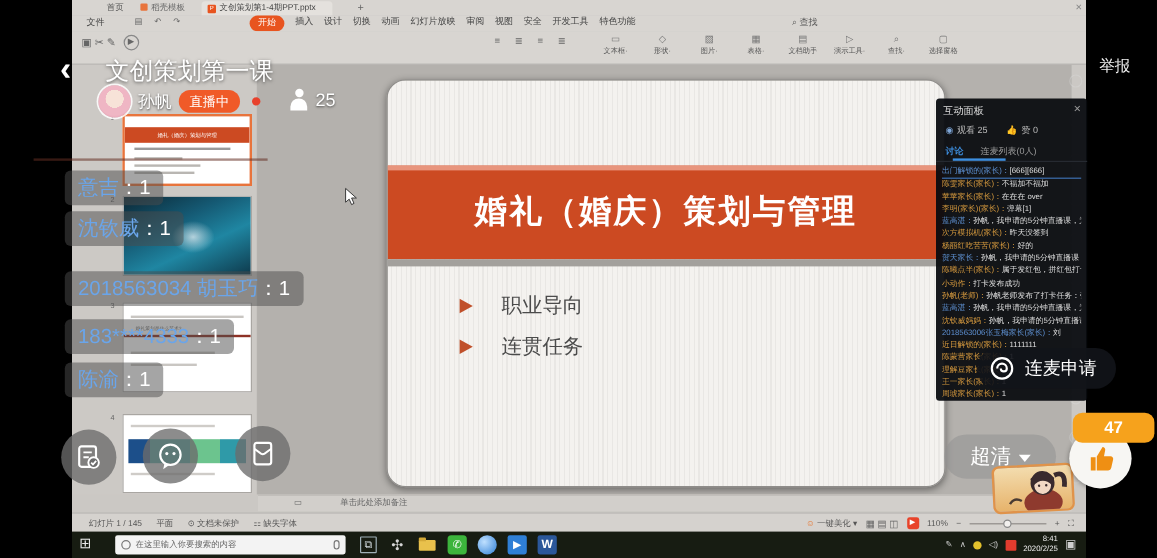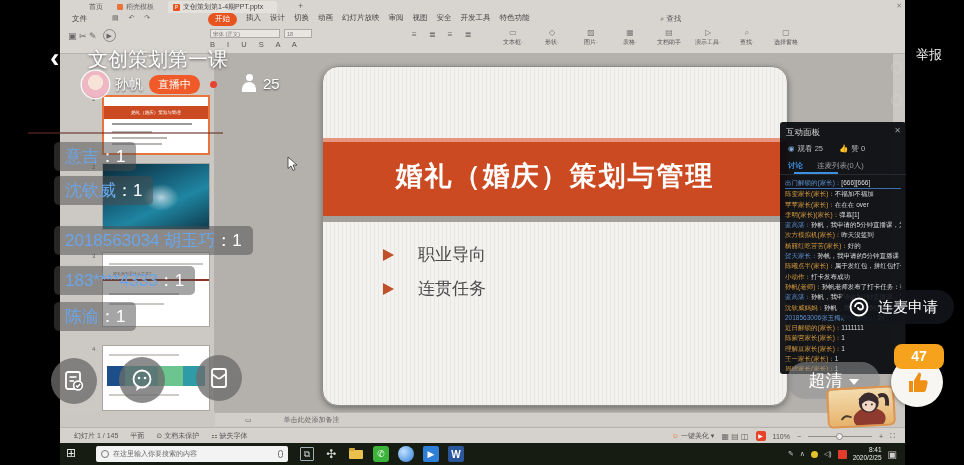--- a/index.html
+++ b/index.html
@@ -127,45 +127,45 @@
   .person::before { content:""; position:absolute; left:4.5px; top:0; width:7px; height:7px; background:#fff; border-radius:50%; }
   .person::after { content:""; position:absolute; left:1px; top:8px; width:14px; height:10px; background:#fff; border-radius:7px 7px 0 0; }
   .v-count { font-size:15px; color:#fff; text-shadow:0 1px 2px rgba(0,0,0,.6); }
 
   #danmaku .dm { position:absolute; left:54px; background:rgba(75,75,75,.5); border-radius:5px; padding:3px 11px; font-size:17px; white-space:nowrap; z-index:40; }
   .dm .nm { color:#6aa5ea; }
   .dm .ct { color:#fff; }
 
   .cbtn { position:absolute; width:46px; height:46px; border-radius:50%; background:rgba(108,108,108,.78); display:flex; align-items:center; justify-content:center; z-index:42; }
 
-  #panel { left:780px; top:82px; width:126px; height:252px; background:rgba(9,11,15,.94); border-radius:3px; color:#ccc; z-index:41;margin-top:40px; }
+  #panel { left:780px; top:82px; width:126px; height:252px; background:rgba(9,11,15,.94); border-radius:3px; color:#ccc; z-index:41; }
   .pn-head { position:relative; padding:5px 6px 2px; font-size:8.5px; color:#ddd; }
   .pn-close { position:absolute; right:5px; top:4px; font-size:8px; color:#999; }
   .pn-stats { display:flex; gap:16px; padding:3px 8px; font-size:7.5px; color:#bbb; align-items:center; }
   .st-ic { display:inline-block; margin-right:3px; }
   .pn-tabs { position:relative; display:flex; padding:4px 8px 3px; font-size:7.5px; gap:14px; border-bottom:1px solid #262a31; }
   .pn-tab-on { color:#3d8fe0; font-weight:700; }
   .pn-tab-off { color:#9a9a9a; }
   .tab-underline { position:absolute; left:14px; bottom:0; width:44px; height:2px; background:#3d8fe0; }
   #pmsgs { padding:3px 5px; overflow:hidden; height:196px; }
   #pmsgs .pm { font-size:6.5px; line-height:10.3px; white-space:nowrap; overflow:hidden; color:#ddd; }
   .pm .pname { color:#d79a3e; }
   .pm .pname.blue { color:#5d8fd0; }
   .pm.u { border-bottom:1px solid #3d6fb0; }
 
-  #mic-btn { left:838px; top:290px; height:34px; border-radius:18px; background:rgba(18,20,25,.9); color:#fff; font-size:15px;
+  #mic-btn { left:814px; top:290px; height:34px; border-radius:18px; background:rgba(18,20,25,.9); color:#fff; font-size:15px;
     display:flex; align-items:center; padding:0 16px 0 10px; gap:8px; z-index:46;justify-content:flex-end; }
   #quality-btn { left:787px; top:362px; width:93px; height:37px; border-radius:19px; background:rgba(145,145,145,.55); color:#fff;
     font-size:17px; display:flex; align-items:center; justify-content:center; gap:6px; z-index:42; }
   .caret { width:0; height:0; border-top:6px solid #fff; border-left:5px solid transparent; border-right:5px solid transparent; margin-top:3px; }
 
   #sticker { left:827px; top:387px; width:68px; height:40px; transform:rotate(-3deg); border-radius:6px; z-index:44;
     background:linear-gradient(#f3dcae,#e7b36b); border:2px solid #e0934a; overflow:hidden; }
 
-  #like-badge { left:894px; top:344px; width:50px; height:25px; background:#f6a21c; border-radius:8px; color:#fff;
+  #like-badge { left:894px; top:344px; width:68px; height:25px; background:#f6a21c; border-radius:8px; color:#fff;
     font-size:14px; font-weight:700; text-align:center; line-height:25px; z-index:47; }
   #like-btn { left:891px; top:357px; width:52px; height:50px; background:#f7f6f3; border-radius:50%; display:flex;
     align-items:center; justify-content:center; z-index:46; box-shadow:0 1px 4px rgba(0,0,0,.4); }
 
   .ghost-dot { position:absolute; left:891px; width:11px; height:11px; border:1px solid rgba(220,220,220,.35); border-radius:50%; z-index:39; }
   #cursor { left:287px; top:156px; z-index:48; }
   #divider-line { left:28px; top:132px; width:195px; height:2px; background:rgba(100,45,35,.55); z-index:38; }
 </style>
 </head>
 <body>
@@ -198,27 +198,20 @@
           <span class="mtab">开发工具</span>
           <span class="mtab">特色功能</span>
         </div>
       <span class="menu-search">⌕ <span>查找</span></span>
     </div>
 
     <div class="wps-ribbon">
       <div class="rb-cluster rb-left">
         <span>▣ ✂ ✎</span>
         <span class="rb-play">▶</span>
-      </div>
-      <div class="rb-fontbox">
-        <div class="fb-row1">
-          <span class="fb-sel">宋体 (正文)</span>
-          <span class="fb-sel small">18</span>
-        </div>
-        <div class="fb-glyphs">B I U S A A</div>
       </div>
       <div class="rb-align">≡ ≣ ≡ ≣</div>
       <div id="ribbon-groups">
           <div class="rgrp">
             <div class="g-ico">▭</div>
             <div class="g-lab">文本框·</div>
           </div>
           <div class="rgrp">
             <div class="g-ico">◇</div>
             <div class="g-lab">形状·</div>

